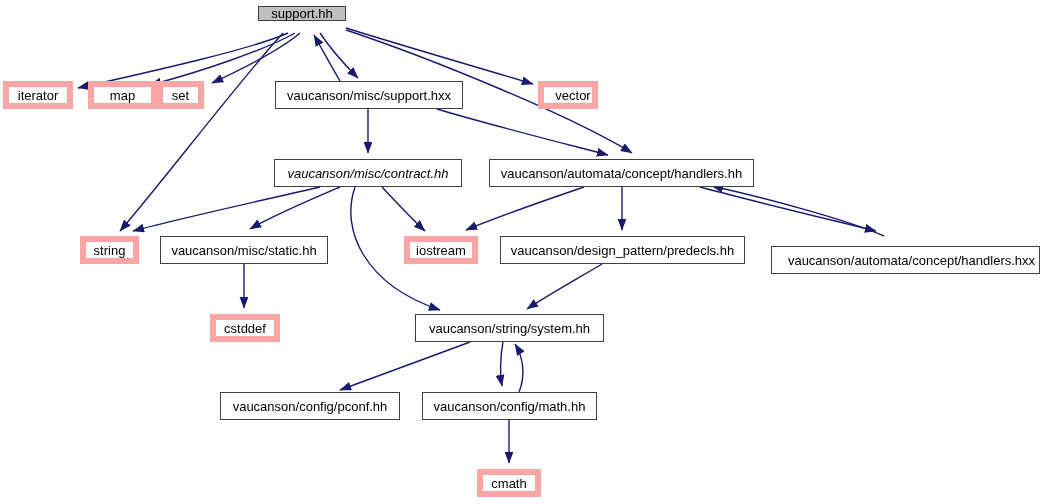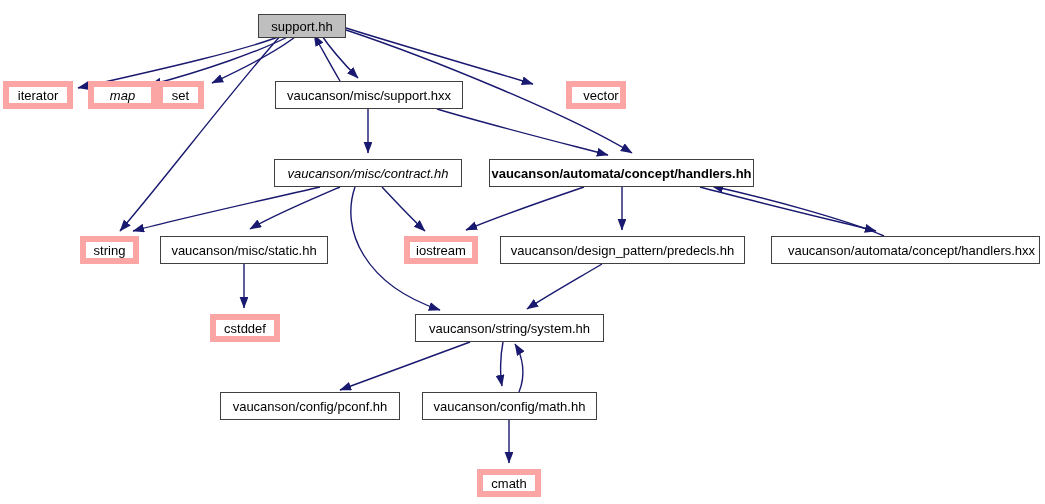--- a/index.html
+++ b/index.html
@@ -76,32 +76,32 @@
         <path d="M 884,236 C 845,219 765,198 712,186" fill="none" stroke="#191970" stroke-width="1.4" marker-end="url(#arrowhead)"></path>
         <path d="M 244,264 L 244,308" fill="none" stroke="#191970" stroke-width="1.4" marker-end="url(#arrowhead)"></path>
         <path d="M 602,264 C 575,280 545,297 527,309" fill="none" stroke="#191970" stroke-width="1.4" marker-end="url(#arrowhead)"></path>
         <path d="M 470,342 C 430,357 375,377 340,390" fill="none" stroke="#191970" stroke-width="1.4" marker-end="url(#arrowhead)"></path>
         <path d="M 503,342 C 500,357 500,375 502,386" fill="none" stroke="#191970" stroke-width="1.4" marker-end="url(#arrowhead)"></path>
         <path d="M 519,392 C 526,375 523,357 515,344" fill="none" stroke="#191970" stroke-width="1.4" marker-end="url(#arrowhead)"></path>
         <path d="M 509,420 L 509,463" fill="none" stroke="#191970" stroke-width="1.4" marker-end="url(#arrowhead)"></path>
       </g>
   </svg>
   <div id="nodes">
-      <div class="node root" style="left: 258px; top: 6px; width: 88px; height: 24px; margin-top: 8px;">support.hh</div>
+      <div class="node root" style="left: 258px; top: 6px; width: 88px; height: 15px;">support.hh</div>
       <div class="node sys" style="left: 3px; top: 81px; width: 70px; height: 28px;">iterator</div>
-      <div class="node sys" style="left: 88px; top: 81px; width: 69px; height: 28px; font-style: italic;">map</div>
+      <div class="node sys" style="left: 88px; top: 81px; width: 69px; height: 28px;">map</div>
       <div class="node sys" style="left: 157px; top: 81px; width: 47px; height: 28px;">set</div>
       <div class="node proj" style="left: 275px; top: 81px; width: 188px; height: 28px;">vaucanson/misc/support.hxx</div>
-      <div class="node sys" style="left: 566px; top: 81px; width: 60px; height: 28px; padding-left: 10px;">vector</div>
+      <div class="node sys" style="left: 538px; top: 81px; width: 60px; height: 28px; padding-left: 10px;">vector</div>
       <div class="node proj" style="left: 274px; top: 159px; width: 188px; height: 28px; font-style: italic;">vaucanson/misc/contract.hh</div>
-      <div class="node proj" style="left: 489px; top: 159px; width: 265px; height: 28px; font-weight: bold;">vaucanson/automata/concept/handlers.hh</div>
+      <div class="node proj" style="left: 489px; top: 159px; width: 265px; height: 28px;">vaucanson/automata/concept/handlers.hh</div>
       <div class="node sys" style="left: 80px; top: 236px; width: 59px; height: 28px;">string</div>
       <div class="node proj" style="left: 160px; top: 236px; width: 168px; height: 28px;">vaucanson/misc/static.hh</div>
       <div class="node sys" style="left: 404px; top: 236px; width: 74px; height: 28px;">iostream</div>
       <div class="node proj" style="left: 500px; top: 236px; width: 245px; height: 28px;">vaucanson/design_pattern/predecls.hh</div>
-      <div class="node proj" style="left: 771px; top: 236px; width: 269px; height: 28px; padding-left: 12px;">vaucanson/automata/concept/handlers.hxx</div>
+      <div class="node proj" style="left: 771px; top: 246px; width: 269px; height: 28px; padding-left: 12px;">vaucanson/automata/concept/handlers.hxx</div>
       <div class="node sys" style="left: 210px; top: 314px; width: 70px; height: 28px;">cstddef</div>
       <div class="node proj" style="left: 415px; top: 314px; width: 189px; height: 28px;">vaucanson/string/system.hh</div>
       <div class="node proj" style="left: 220px; top: 392px; width: 180px; height: 28px;">vaucanson/config/pconf.hh</div>
       <div class="node proj" style="left: 422px; top: 392px; width: 175px; height: 28px;">vaucanson/config/math.hh</div>
       <div class="node sys" style="left: 477px; top: 469px; width: 64px; height: 28px;">cmath</div>
     </div>
 </div>
 
 </body></html>

